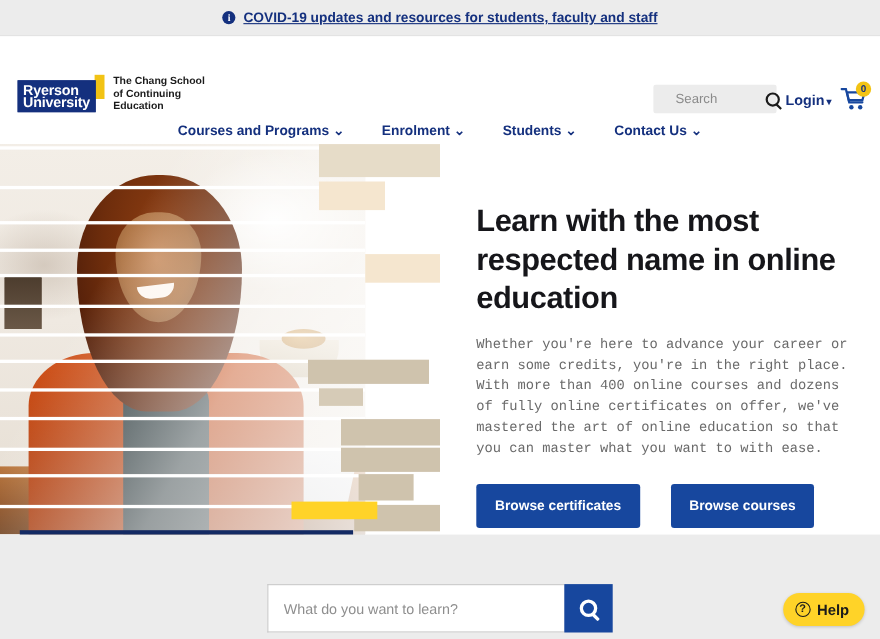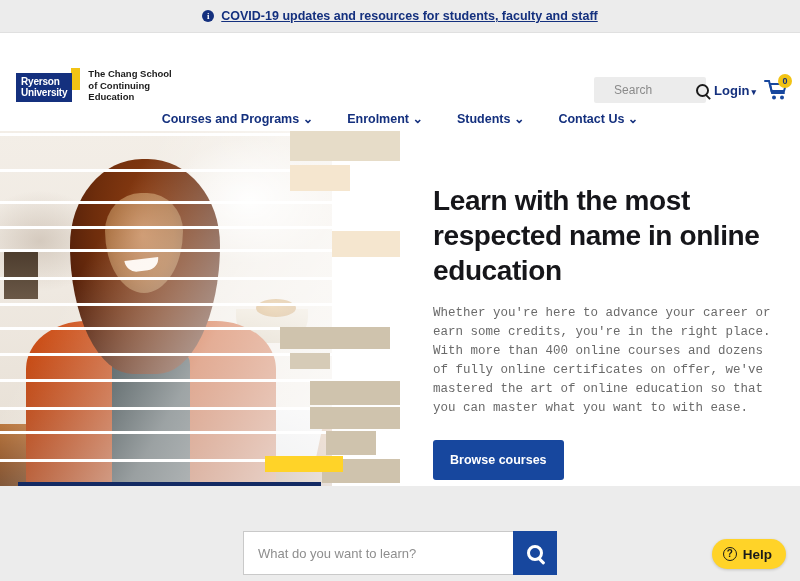--- a/index.html
+++ b/index.html
@@ -56,21 +56,21 @@
     left: 16px; top: 40px;
     display: flex;
     align-items: flex-start;
   }
   .logo-wrap { position: relative; display: flex; align-items: flex-start; }
   .logo-box {
     background: #14307e;
     border: 1px solid #14307e;
     padding: 2px 4px 3px 4px;
     color: #fff;
-    font-size: 10px;
+    font-size: 13px;
     font-weight: bold;
     line-height: 11px;
     letter-spacing: -0.2px;
     z-index: 2;
     position: relative;
   }
   .logo-yellow {
     width: 9px;
     height: 22px;
     background: #f2c314;
@@ -530,20 +530,21 @@
   <div class="yellow-block"></div>
 
   <div class="navy-banner">
     
   </div>
 
   <div class="hero-copy">
     <div class="hero-title">Learn with the most respected name in online education</div>
     <div class="hero-para">Whether you're here to advance your career or earn some credits, you're in the right place. With more than 400 online courses and dozens of fully online certificates on offer, we've mastered the art of online education so that you can master what you want to with ease.</div>
     <div class="cta-row">
+      <button class="btn-primary">Browse certificates</button>
       <button class="btn-primary">Browse courses</button>
     </div>
   </div>
 </div>
 
 <div class="search-section">
   <div class="big-search">
     <input type="text" placeholder="What do you want to learn?" style="">
     <button class="big-search-btn">
       <span class="mag-lg"></span>

